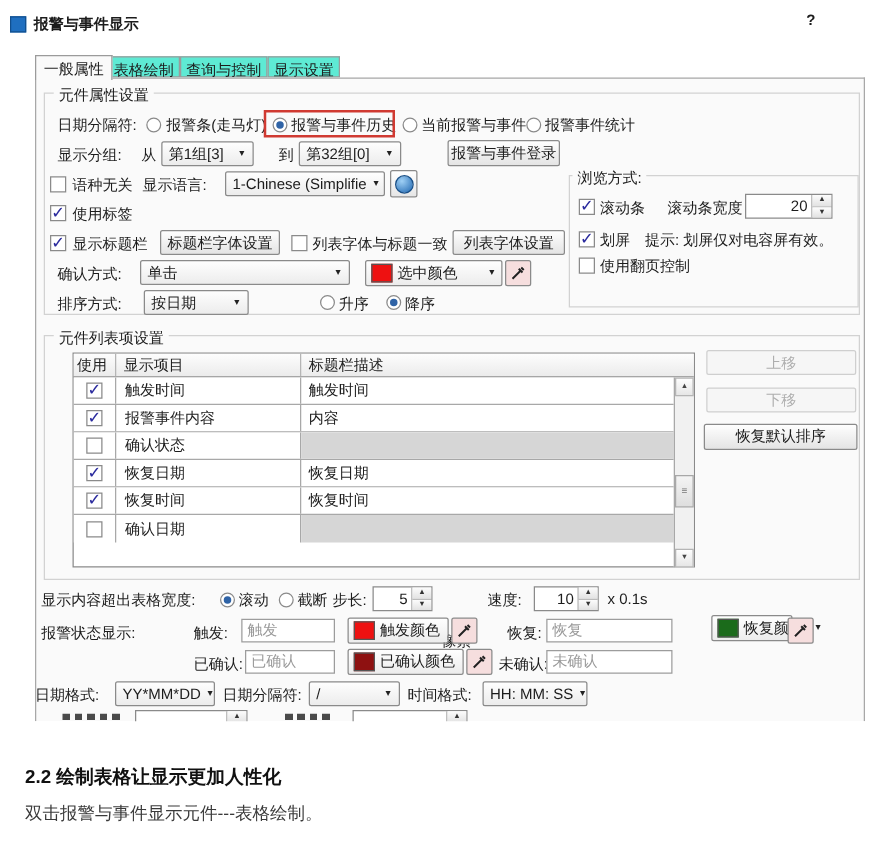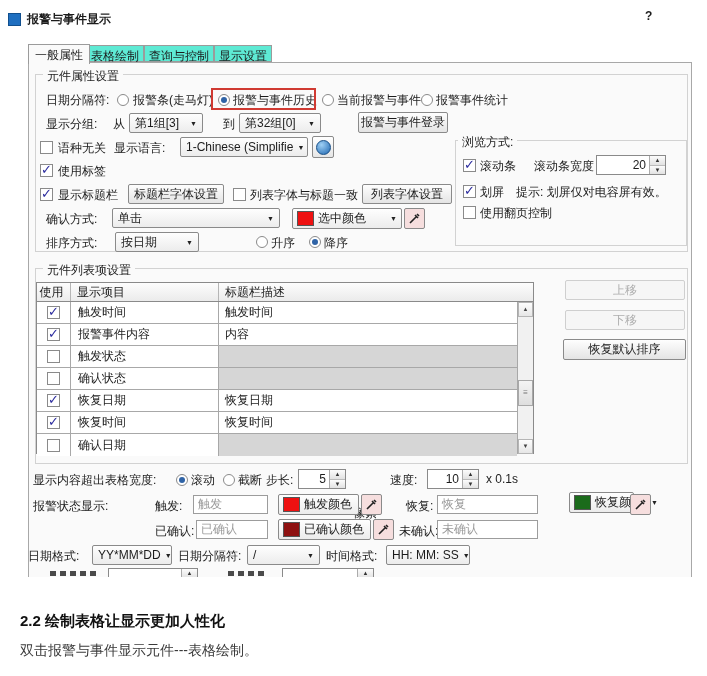--- a/index.html
+++ b/index.html
@@ -43,21 +43,21 @@
   .eyedrop{position:absolute;border:1px solid #8a8a8a;background:#f6dede;box-sizing:border-box;border-radius:2px;
            display:flex;align-items:center;justify-content:center;}
   .gbtn{position:absolute;border:1px solid #8a8a8a;border-radius:2px;background:linear-gradient(#fff,#e6e6e6);
         display:flex;align-items:center;justify-content:center;box-sizing:border-box;}
   .globe{width:15px;height:15px;border-radius:50%;background:radial-gradient(circle at 35% 30%,#9fd0f5,#1e66b0);
          border:1px solid #174e86;box-sizing:border-box;}
   .inp{position:absolute;border:1px solid #9c9c9c;background:#fff;font-size:12px;color:#9a9a9a;
        padding:0 4px;box-sizing:border-box;display:flex;align-items:center;}
   .hl{position:absolute;border:2px solid #d03a32;box-sizing:border-box;z-index:3;}
   
-  .tbl{position:absolute;left:36px;top:282px;width:498px;height:172px;border:1px solid #8a8a8a;
+  .tbl{position:absolute;left:58px;top:282px;width:498px;height:172px;border:1px solid #8a8a8a;
        box-sizing:border-box;background:#fff;}
   .thr{display:flex;height:18px;border-bottom:1px solid #8a8a8a;background:linear-gradient(#fdfdfd,#ebebeb);}
   .thc{box-sizing:border-box;border-right:1px solid #b5b5b5;padding:1px 6px 0 6px;font-size:12px;white-space:nowrap;}
   .tbody{display:flex;height:152px;}
   .rows{flex:1;}
   .trow{display:flex;height:22px;border-bottom:1px solid #a8a8a8;box-sizing:border-box;background:#fff;}
   .tc{box-sizing:border-box;border-right:1px solid #a8a8a8;display:flex;align-items:center;font-size:12px;}
   .tc.c1{width:34px;justify-content:center;}
   .tc.c2{width:148px;padding-left:7px;}
   .tc.c3{flex:1;padding-left:6px;border-right:none;}
@@ -205,27 +205,20 @@
           <div class="tc c1">
               <span class="rchk checked"></span>
             </div>
           <div class="tc c2">报警事件内容</div>
           <div class="tc c3">内容</div>
         </div>
         <div class="trow">
           <div class="tc c1">
               <span class="rchk"></span>
             </div>
-          <div class="tc c2">触发状态</div>
-          <div class="tc c3 off"></div>
-        </div>
-        <div class="trow">
-          <div class="tc c1">
-              <span class="rchk"></span>
-            </div>
           <div class="tc c2">确认状态</div>
           <div class="tc c3 off"></div>
         </div>
         <div class="trow">
           <div class="tc c1">
               <span class="rchk checked"></span>
             </div>
           <div class="tc c2">恢复日期</div>
           <div class="tc c3">恢复日期</div>
         </div>

